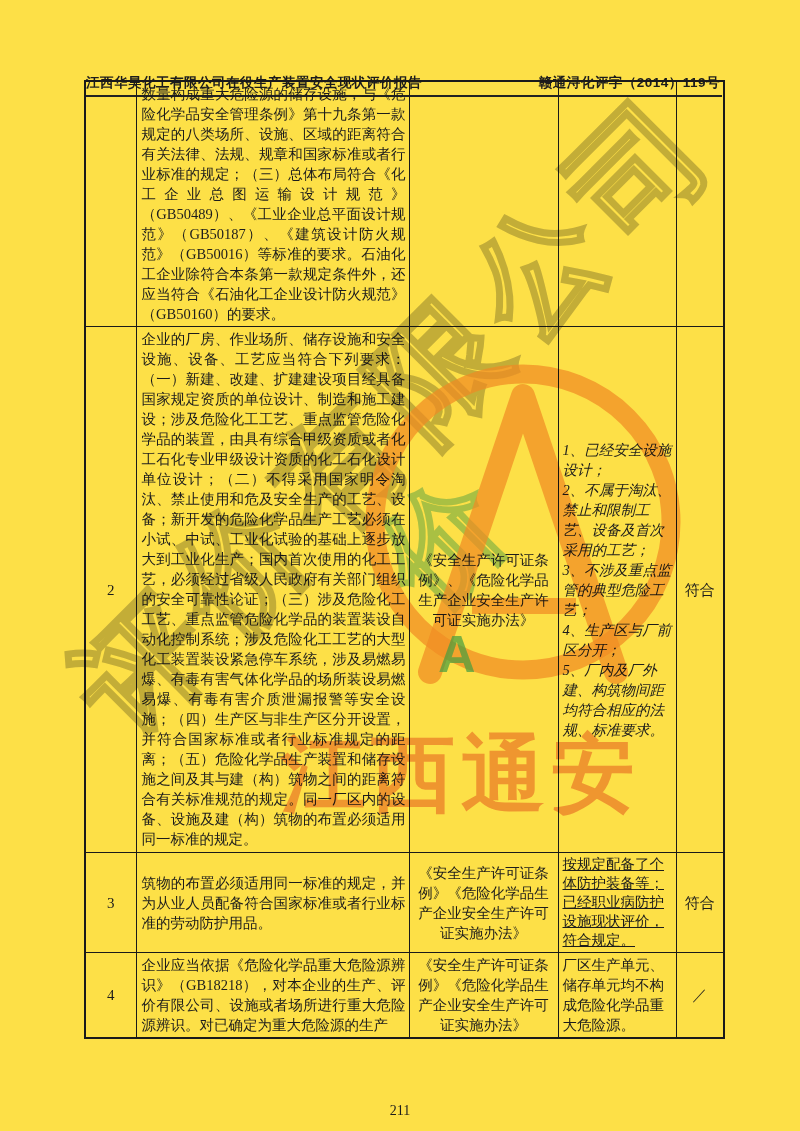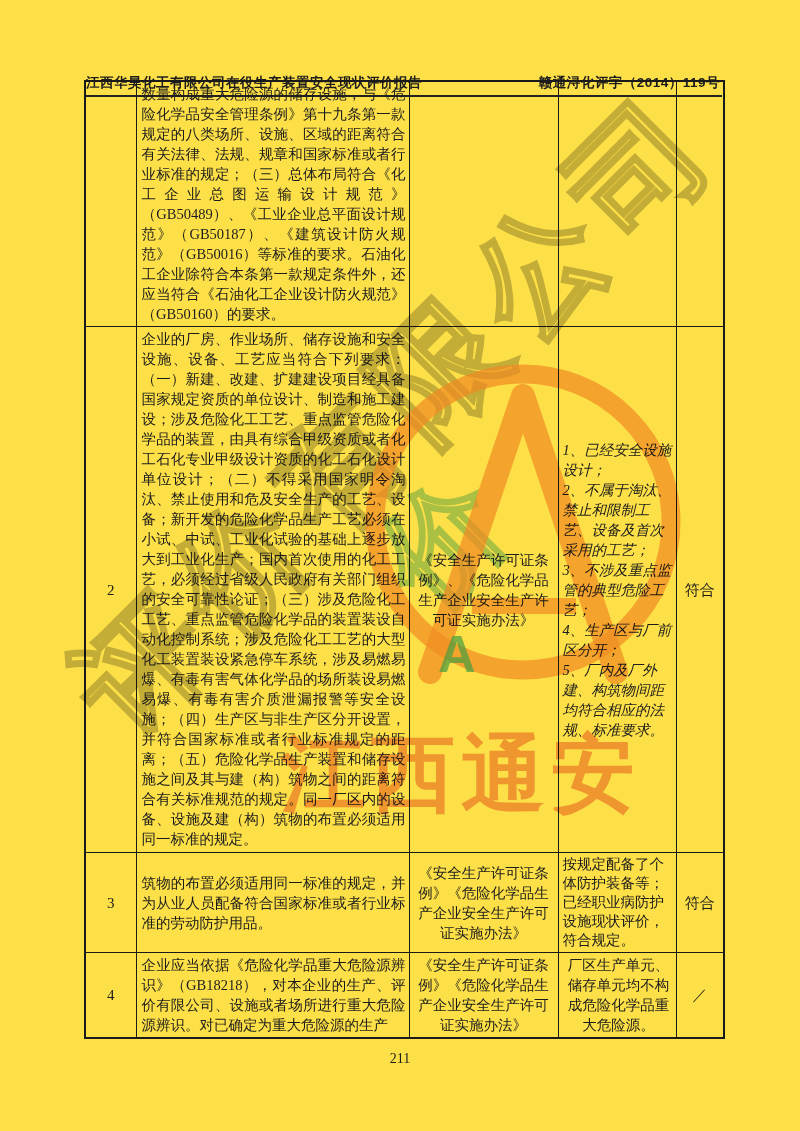--- a/index.html
+++ b/index.html
@@ -36,26 +36,26 @@
   }
   table.main{border:2px solid #1a1a1a;}
   td.no{text-align:center;font-size:15px;}
   .cellpad{padding:2px 3px 2px 5px;}
   td.clause{text-align:justify;}
   td.clause .cellpad{text-align:justify;}
   td.basis{text-align:center;}
   td.basis .cellpad{padding:2px 4px;}
   td.situ .cellpad{padding:2px 1px 2px 4px;}
   td.concl{text-align:center;font-size:15px;}
-  .vtop{vertical-align:top !important;text-align:center;}
+  .vtop{vertical-align:top !important;}
   .prelines{white-space:pre-line;font-style:italic;}
-  .tight{line-height:19px;}
+  .tight{line-height:19px;text-decoration:underline;}
   
   .pageno{
-    position:absolute;left:0;top:1051px;width:800px;
+    position:absolute;left:0;top:1103px;width:800px;
     text-align:center;font-size:14px;
     font-family:"Liberation Serif","DejaVu Serif",serif;
   }
   
   .wm{
     position:absolute;left:0;top:0;width:800px;height:1131px;
     pointer-events:none;
     mix-blend-mode:multiply;
   }
   .wm-red{

